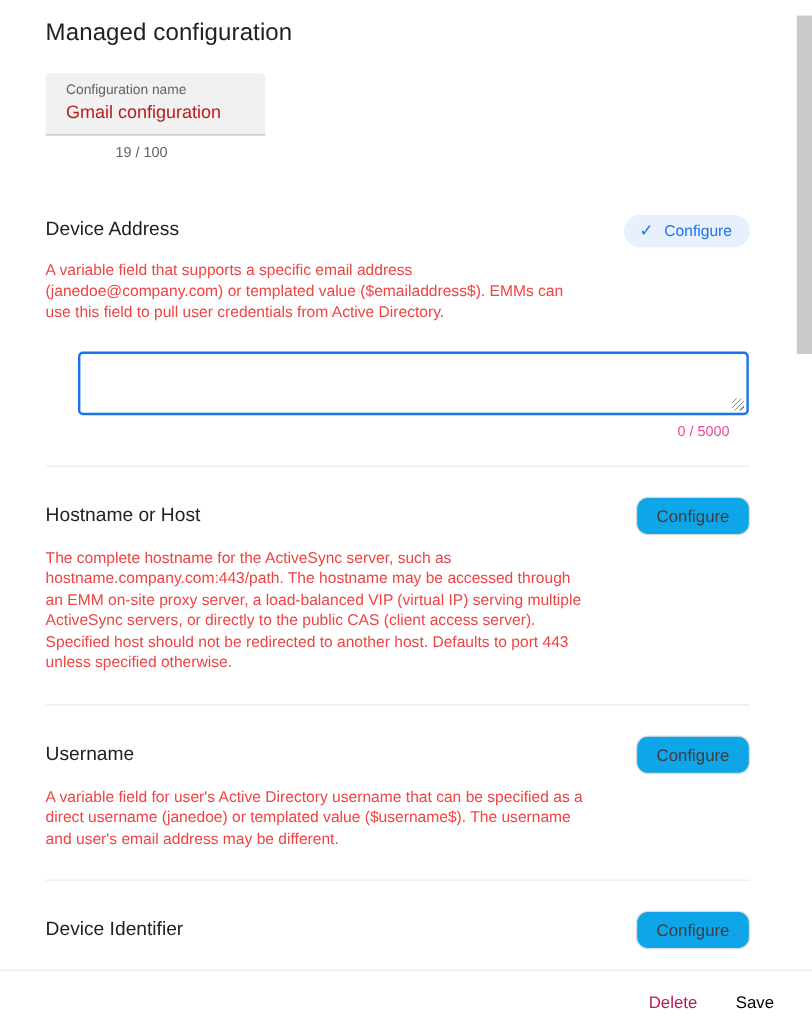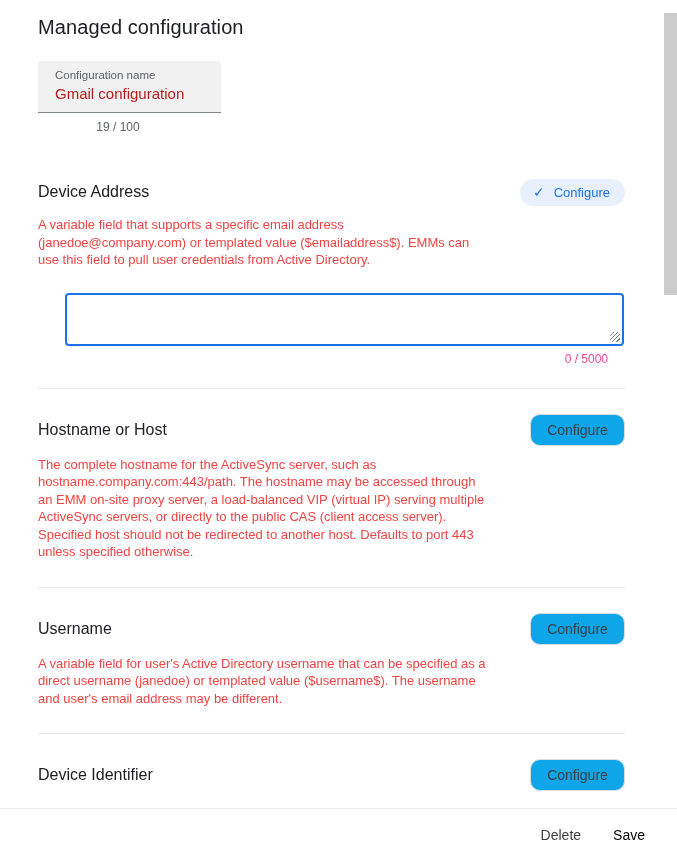--- a/index.html
+++ b/index.html
@@ -100,21 +100,21 @@
     position: absolute; left: 0; right: 0; bottom: 0;
     height: 53px; background: #ffffff;
     border-top: 1px solid #e8eaed;
     display: flex; align-items: center; justify-content: flex-end;
     padding-right: 22px;
   }
   .footer-btn {
     background: none; border: none; font-family: inherit;
     font-size: 14px; font-weight: 500; padding: 8px 10px; cursor: pointer;
   }
-  .footer-btn.delete { color: #404040; margin-right: 12px; }
+  .footer-btn.delete { color: #be185d; margin-right: 12px; }
   .footer-btn.save { color: #000000; }
 </style>
 </head>
 <body>
 
 <div class="content">
 
   <h1 class="page-title">Managed configuration</h1>
 
   <div class="name-field">

